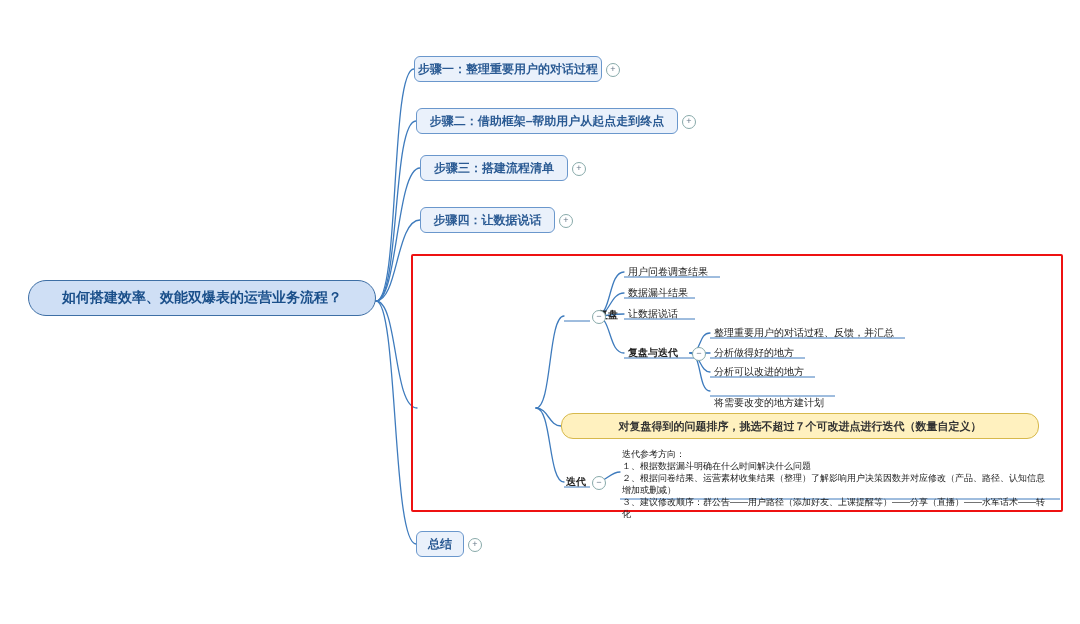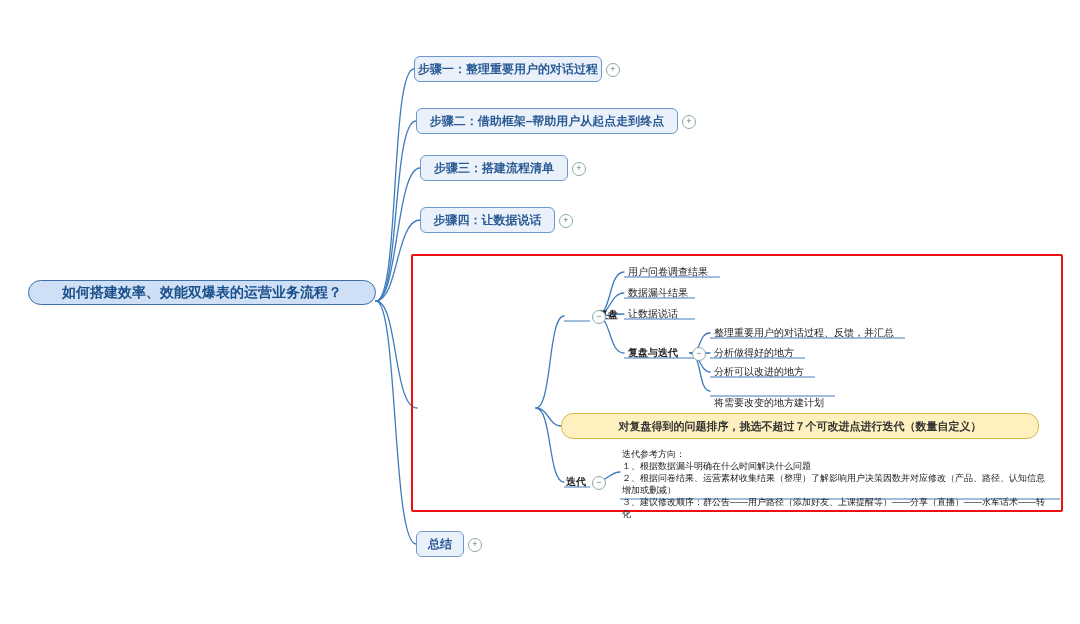--- a/index.html
+++ b/index.html
@@ -27,21 +27,21 @@
     position: absolute;
     box-sizing: border-box;
     display: flex;
     align-items: center;
     justify-content: center;
     text-align: center;
     white-space: nowrap;
   }
   .root {
     left: 28px; top: 280px;
-    width: 348px; height: 25px;
+    width: 348px; height: 36px;
     background: #cfdff5;
     border: 1.5px solid #3e6fa5;
     border-radius: 18px;
     color: #1a4f8a;
     font-weight: 700;
     font-size: 14px;
   }
   .step {
     background: #eaf1fb;
     border: 1.2px solid #6a97cc;

